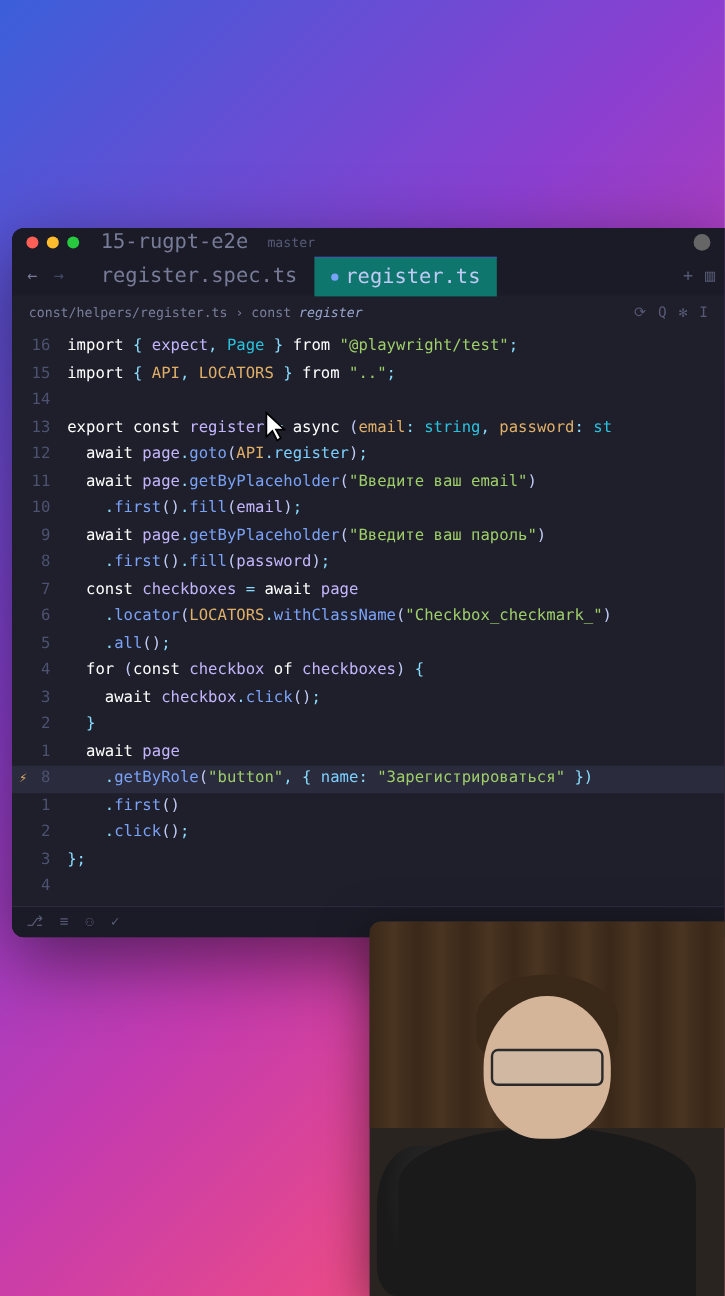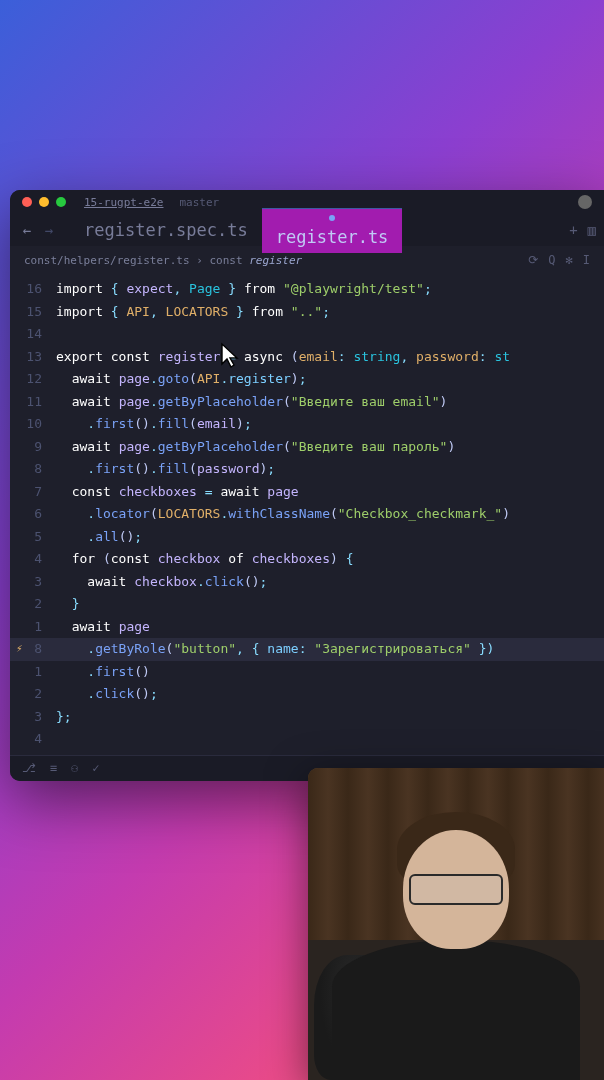--- a/index.html
+++ b/index.html
@@ -27,21 +27,21 @@
   display: flex;
   align-items: center;
   padding: 0 12px;
   gap: 8px;
 }
 .traffic-lights { display: flex; gap: 7px; }
 .light { width: 10px; height: 10px; border-radius: 50%; }
 .light.red { background: #ff5f56; }
 .light.yellow { background: #ffbd2e; }
 .light.green { background: #27c93f; }
-.title-text { color: #787c99; font-size: 11px; margin-left: 10px; text-decoration: underline; }
+.title-text { color: #787c99; font-size: 17px; margin-left: 10px; }
 .title-branch { color: #565a75; font-size: 11px; margin-left: 8px; }
 .title-bar-right { margin-left: auto; display:flex; align-items:center; }
 .avatar { width: 14px; height: 14px; border-radius: 50%; background: #666; }
 .nav-row {
   height: 32px;
   background: #1a1b26;
   display: flex;
   align-items: center;
   padding: 0 8px;
   gap: 4px;
@@ -52,24 +52,23 @@
 .tab {
   padding: 6px 14px;
   color: #787c99;
   font-size: 17px;
   cursor: pointer;
   display: flex;
   align-items: center;
   gap: 6px;
 }
 .tab.active {
-  background: #a21caf;
+  background: #0f766e;
   color: #c0caf5;
   border-top: 1px solid #3d59a1;
-  flex-direction: column;
 }
 .tab-dot { width: 6px; height: 6px; border-radius: 50%; background: #7aa2f7; }
 .nav-right { margin-left: auto; display: flex; gap: 10px; color: #565a75; font-size: 14px; }
 .nav-icon { cursor: pointer; }
 .breadcrumb-row {
   height: 28px;
   background: #1e1f2b;
   display: flex;
   align-items: center;
   padding: 0 14px;

